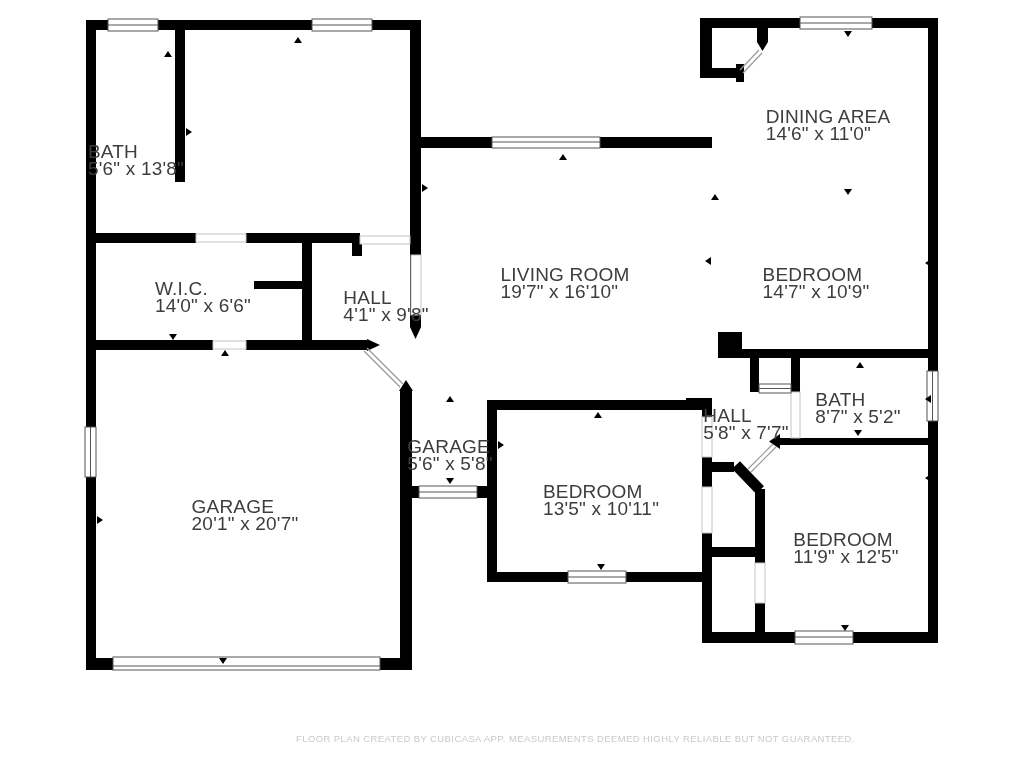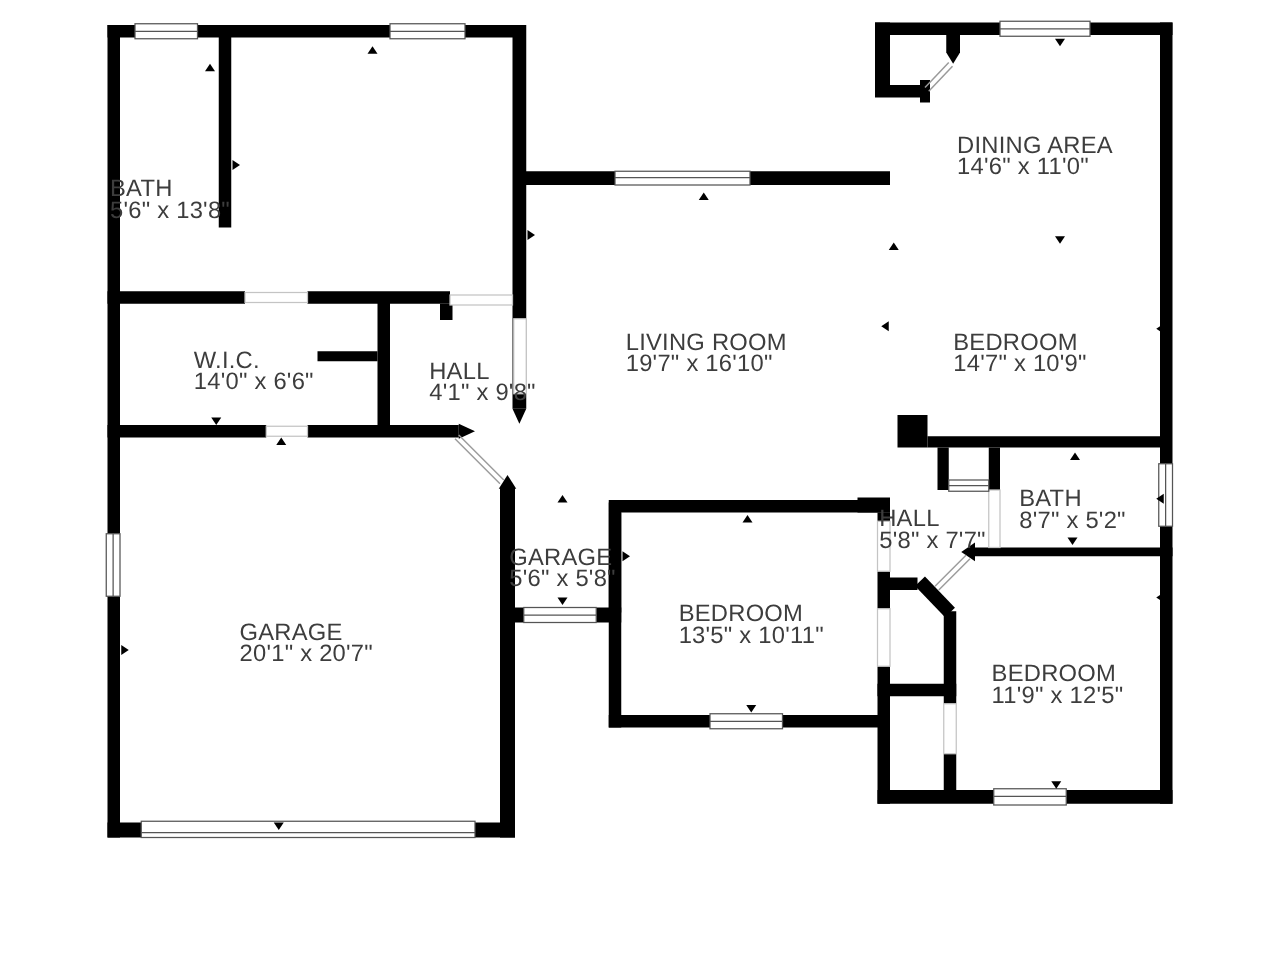--- a/index.html
+++ b/index.html
@@ -213,14 +213,15 @@
   </div>
   <div class="room-label" style="left:858px;top:408px">
     <span class="nm">BATH</span>
     <span class="dm">8'7" x 5'2"</span>
   </div>
   <div class="room-label" style="left:846px;top:548px">
     <span class="nm">BEDROOM</span>
     <span class="dm">11'9" x 12'5"</span>
   </div>
 
+  <div class="disclaimer">FLOOR PLAN CREATED BY CUBICASA APP. MEASUREMENTS DEEMED HIGHLY RELIABLE BUT NOT GUARANTEED.</div>
 
 </div>
 
 </body></html>

